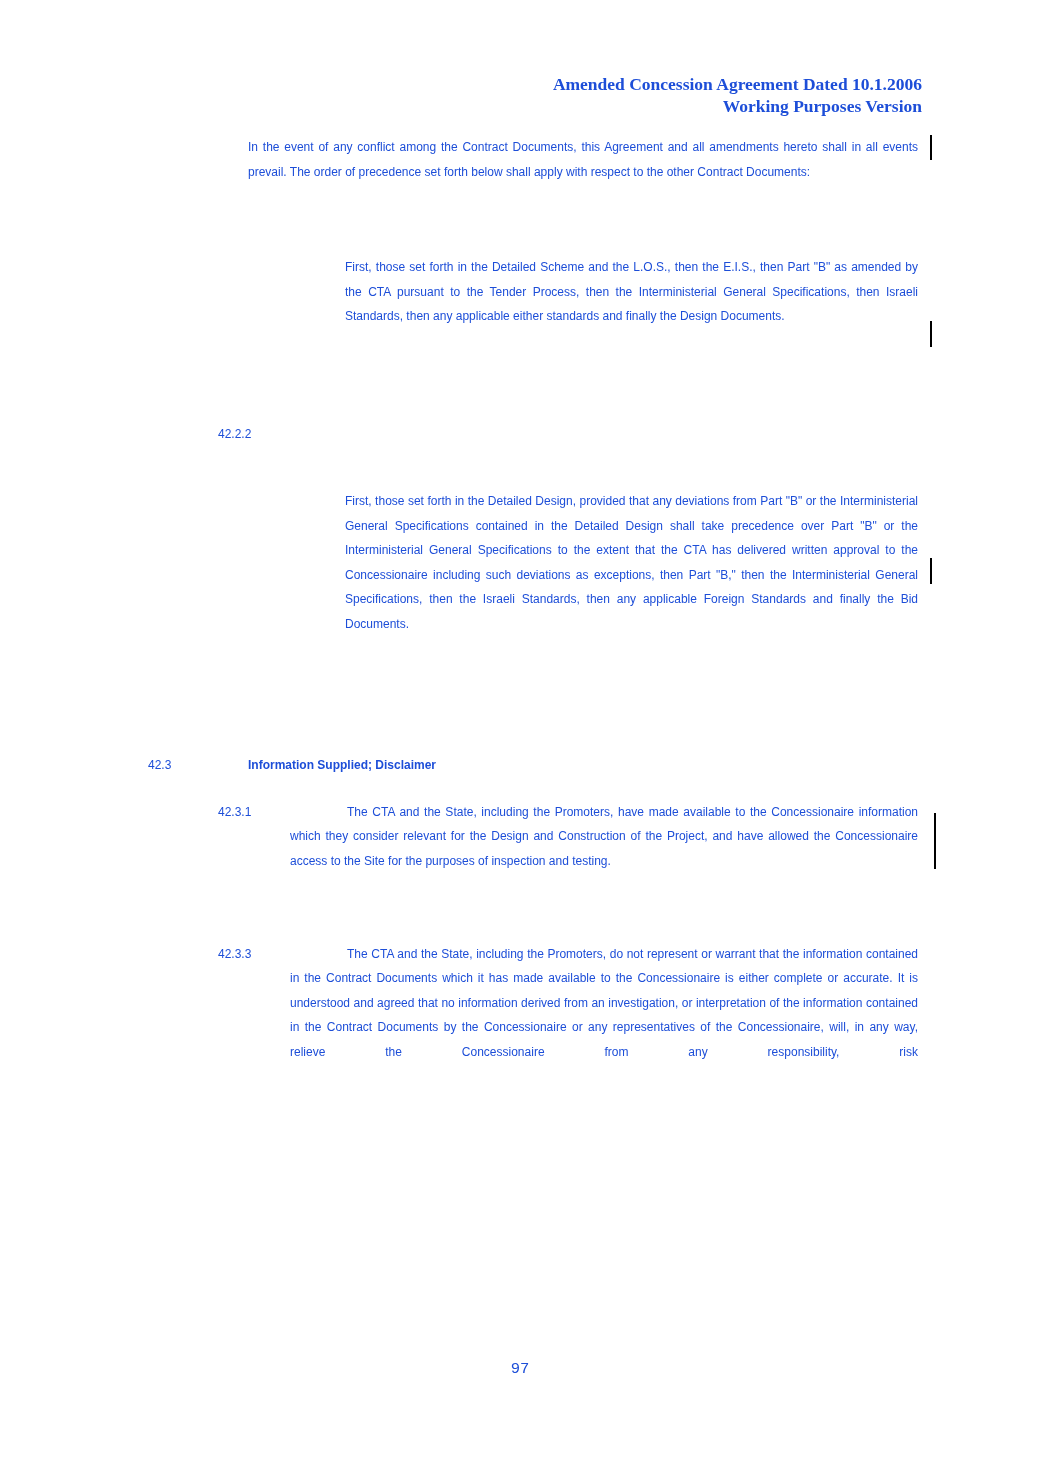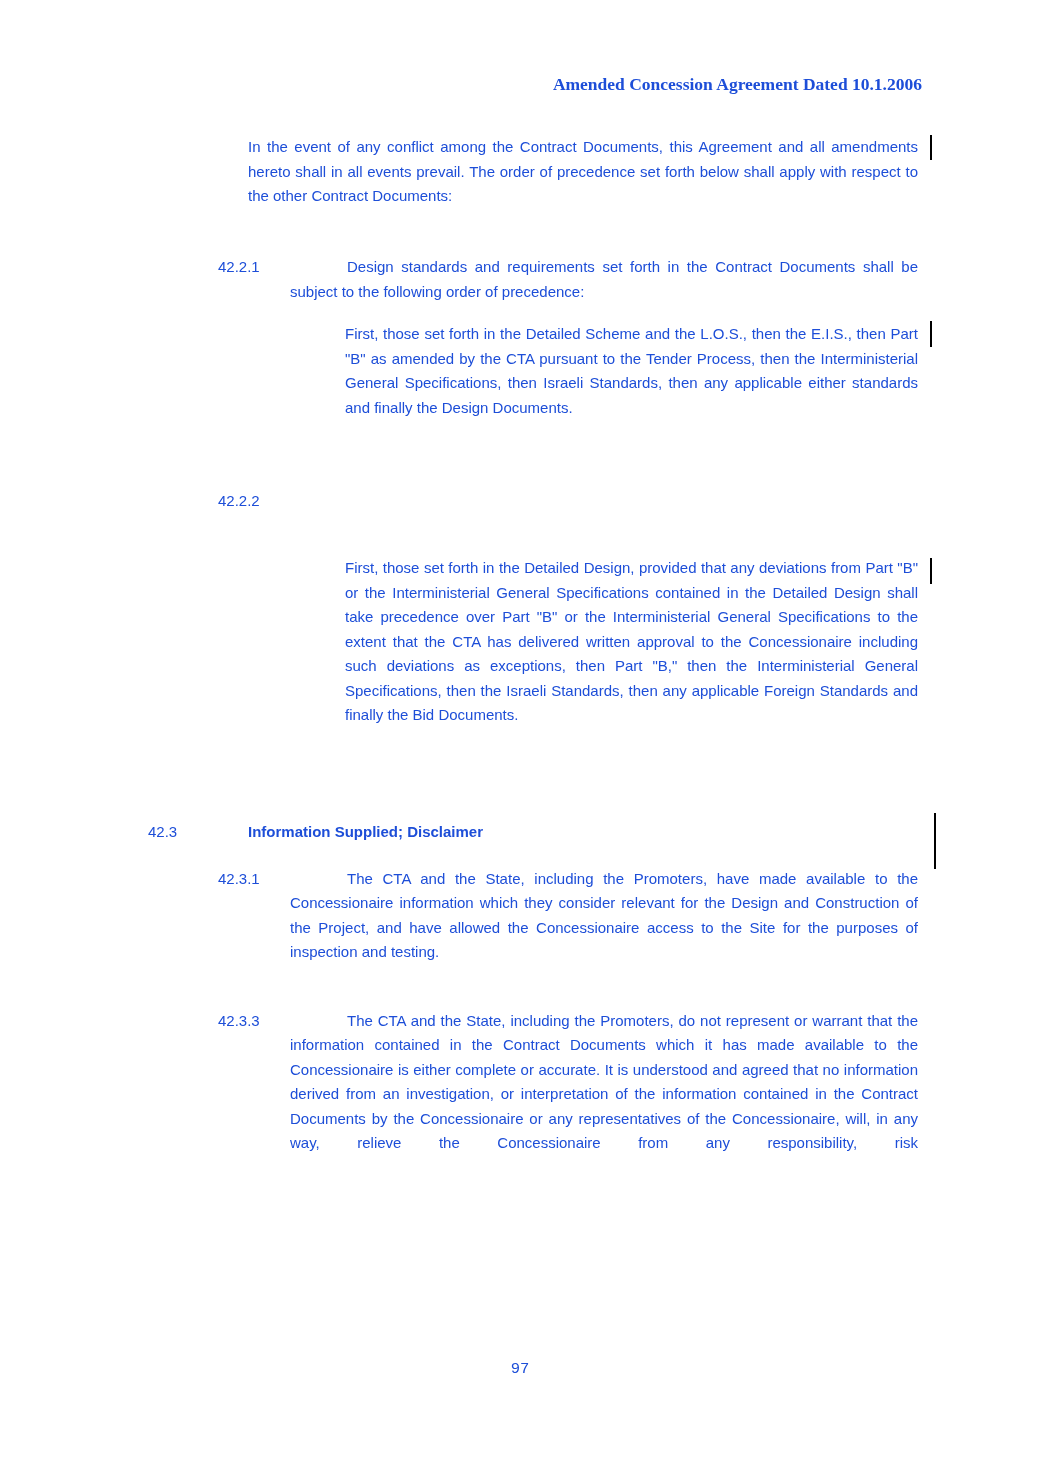--- a/index.html
+++ b/index.html
@@ -21,21 +21,21 @@
     font-weight: bold;
     font-size: 17.5px;
     line-height: 21.5px;
     white-space: nowrap;
   }
   .content {
     position: absolute;
     left: 148px;
     top: 135px;
     width: 770px;
-    font-size: 15px;
+    font-size: 12px;
     line-height: 24.5px;
   }
   .para-intro {
     margin: 0 0 22px 100px;
     text-align: justify;
     min-height: 98px;
   }
   .num-para {
     position: relative;
     margin: 0 0 18px 142px;
@@ -89,30 +89,27 @@
     font-size: 15.5px;
   }
 </style>
 </head>
 <body>
 
 <div class="page">
 
   <div class="doc-header">
     <div>Amended Concession Agreement Dated 10.1.2006</div>
+    <div>Working Purposes Version</div>
   </div>
 
   <div class="content">
 
     <p class="para-intro">In the event of any conflict among the Contract Documents, this Agreement and all amendments hereto shall in all events prevail. The order of precedence set forth below shall apply with respect to the other Contract Documents:</p>
 
-    <div class="num-para">
-      <span class="num">42.2.1</span>
-      <span class="ptext">Design standards and requirements set forth in the Contract Documents shall be subject to the following order of precedence:</span>
-    </div>
 
     <p class="sub-para sub1">First, those set forth in the Detailed Scheme and the L.O.S., then the E.I.S., then Part "B" as amended by the CTA pursuant to the Tender Process, then the Interministerial General Specifications, then Israeli Standards, then any applicable either standards and finally the Design Documents.</p>
 
     <div class="num-para">
       <span class="num">42.2.2</span>
     </div>
 
     <p class="sub-para sub2">First, those set forth in the Detailed Design, provided that any deviations from Part "B" or the Interministerial General Specifications contained in the Detailed Design shall take precedence over Part "B" or the Interministerial General Specifications to the extent that the CTA has delivered written approval to the Concessionaire including such deviations as exceptions, then Part "B," then the Interministerial General Specifications, then the Israeli Standards, then any applicable Foreign Standards and finally the Bid Documents.</p>
 
     <div class="clause-heading">

